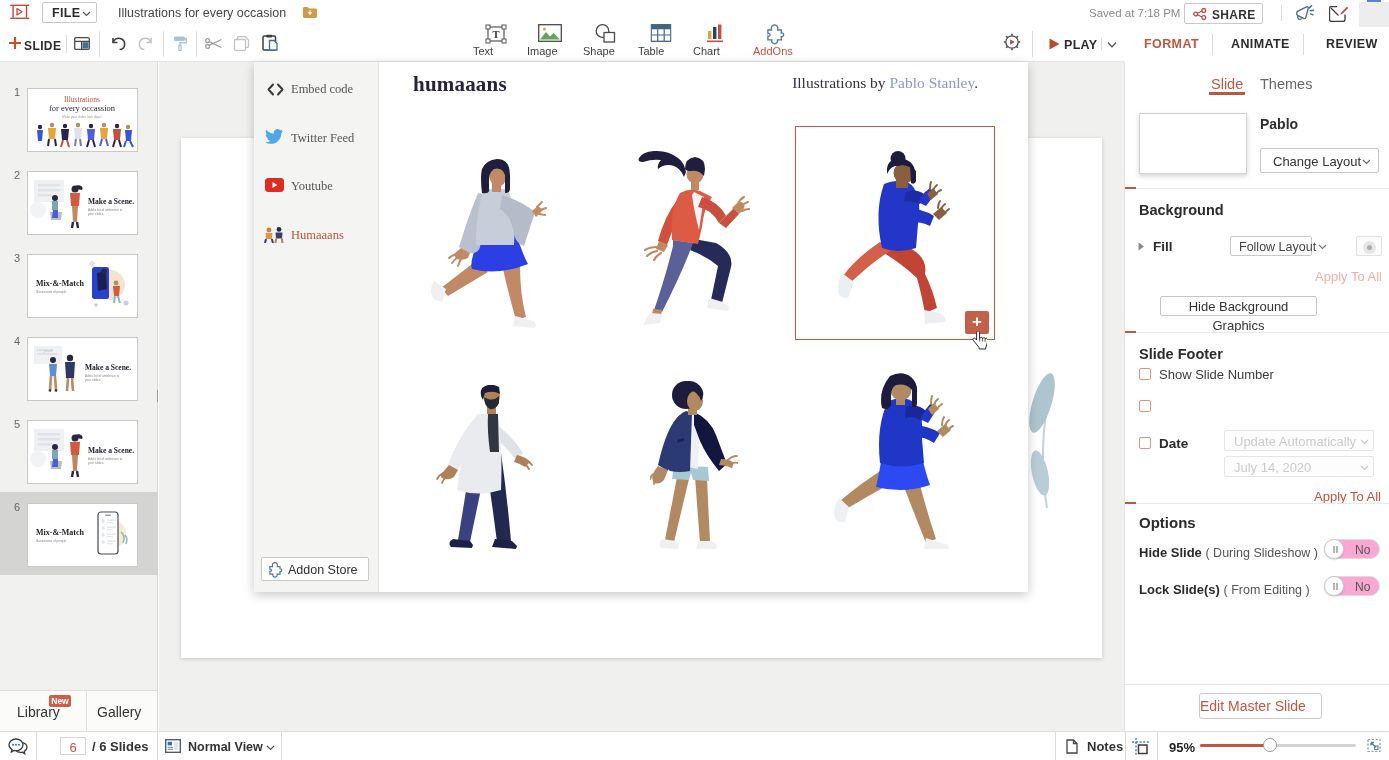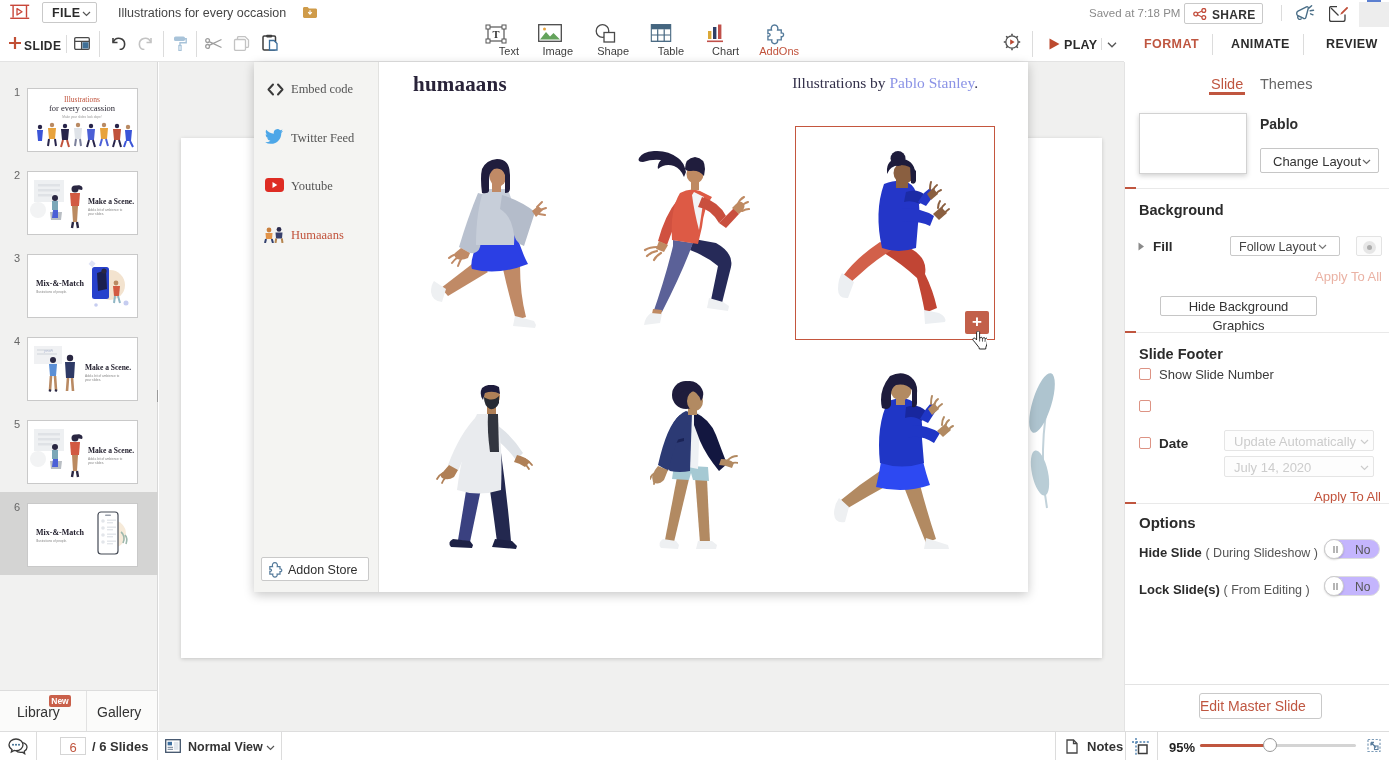--- a/index.html
+++ b/index.html
@@ -20,22 +20,22 @@
 #panelnav { position:absolute; left:0; top:0; width:125px; height:530px; background:#f4f4f2; border-right:1px solid #e2e2e0; }
 .navitem { position:absolute; left:12px; height:20px; font-size:12.5px; color:#555;font-family:Liberation Serif, serif; }
 
 #rightpanel { position:absolute; left:1124px; top:62px; width:265px; height:669px; background:#fff; border-left:1px solid #e3e3e3; }
 
 #librarybar { position:absolute; left:0; top:690px; width:158px; height:41px; background:#fbfbfa; border-top:1px solid #ddd; border-right:1px solid #d8d8d8; }
 #statusbar { position:absolute; left:0; top:731px; width:1389px; height:29px; background:#fff; border-top:1px solid #ddd; }
 .bold { font-weight:bold; }
 .citem { position:absolute; top:0; width:46px; height:35px; text-align:center; }
 .citem .icn { position:absolute; top:-3px; left:50%; transform:translateX(-50%); }
-.clabel { position:absolute; top:18px; width:100%; text-align:right; font-size:11px; color:#3d3d3d; }
-.toggle { position:absolute; width:56px; height:20px; background:#c4b5fd; border:1px solid #ddd; border-radius:10px; }
+.clabel { position:absolute; top:18px; width:100%; text-align:left; font-size:11px; color:#3d3d3d; }
+.toggle { position:absolute; width:56px; height:20px; background:#f9a8d4; border:1px solid #ddd; border-radius:10px; }
 .toggle .knob { position:absolute; left:-1px; top:-1px; width:20px; height:20px; background:#fff; border:1px solid #ccc; border-radius:50%; box-shadow:0 1px 2px rgba(0,0,0,0.15); }
 .toggle .knob span { position:absolute; top:6px; width:1.5px; height:7px; background:#b5b5b5; }
 .toggle .knob span:first-child { left:8px; }
 .toggle .knob span:last-child { left:11px; }
 .toggle .tno { position:absolute; left:30px; top:3px; font-size:12px; color:#555; }
 .thumbbox { position:absolute; left:27px; width:111px; height:64px; background:#fff; border:1px solid #c9c9c9; }
 .thumbnum { position:absolute; left:10px; width:14px; text-align:center; font-size:11px; color:#666; }
 </style>
 </head>
 <body>
@@ -528,21 +528,21 @@
         <path d="M1 1 L4.5 4.5 L8 1" stroke="#666" stroke-width="1.2" fill="none"></path>
       </svg>
   </div>
   <div class="abs" style="left:0;top:126px;width:265px;height:1px;background:#e9e9e9"></div>
   <div class="abs" style="left:0;top:125px;width:11px;height:2px;background:#c0563f"></div>
   <span class="abs bold" style="left:14px;top:140px;font-size:14.5px;color:#2b2b2b">Background</span>
   <svg class="abs" style="left:13px;top:180px" width="7" height="9" viewBox="0 0 7 9">
       <path d="M0.5 0.5 L6 4.5 L0.5 8.5 Z" fill="#8a8a8a"></path>
     </svg>
   <span class="abs bold" style="left:28px;top:177px;font-size:13.5px;color:#2b2b2b">Fill</span>
-  <div class="abs" style="left:105px;top:174px;width:110px;height:20px;border:1px solid #c9c9c9;border-radius:2px">
+  <div class="abs" style="left:105px;top:174px;width:82px;height:20px;border:1px solid #c9c9c9;border-radius:2px">
     <span class="abs" style="left:8px;top:3px;font-size:12.5px;color:#444">Follow Layout</span>
     <svg class="abs" style="left:87px;top:7px" width="9" height="6" viewBox="0 0 9 6">
         <path d="M1 1 L4.5 4.5 L8 1" stroke="#777" stroke-width="1.2" fill="none"></path>
       </svg>
   </div>
   <div class="abs" style="left:231px;top:174px;width:26px;height:20px;border:1px solid #e3e3e3;border-radius:2px;background:#fcfcfc">
     <div class="abs" style="left:6px;top:3.5px;width:13px;height:13px;border-radius:50%;background:#e6e6e6"></div>
     <div class="abs" style="left:10px;top:7.5px;width:5px;height:5px;border-radius:50%;background:#adadad"></div>
   </div>
   <span class="abs" style="left:190px;top:207px;font-size:13px;color:#eab2a4;white-space:nowrap">Apply To All</span>

